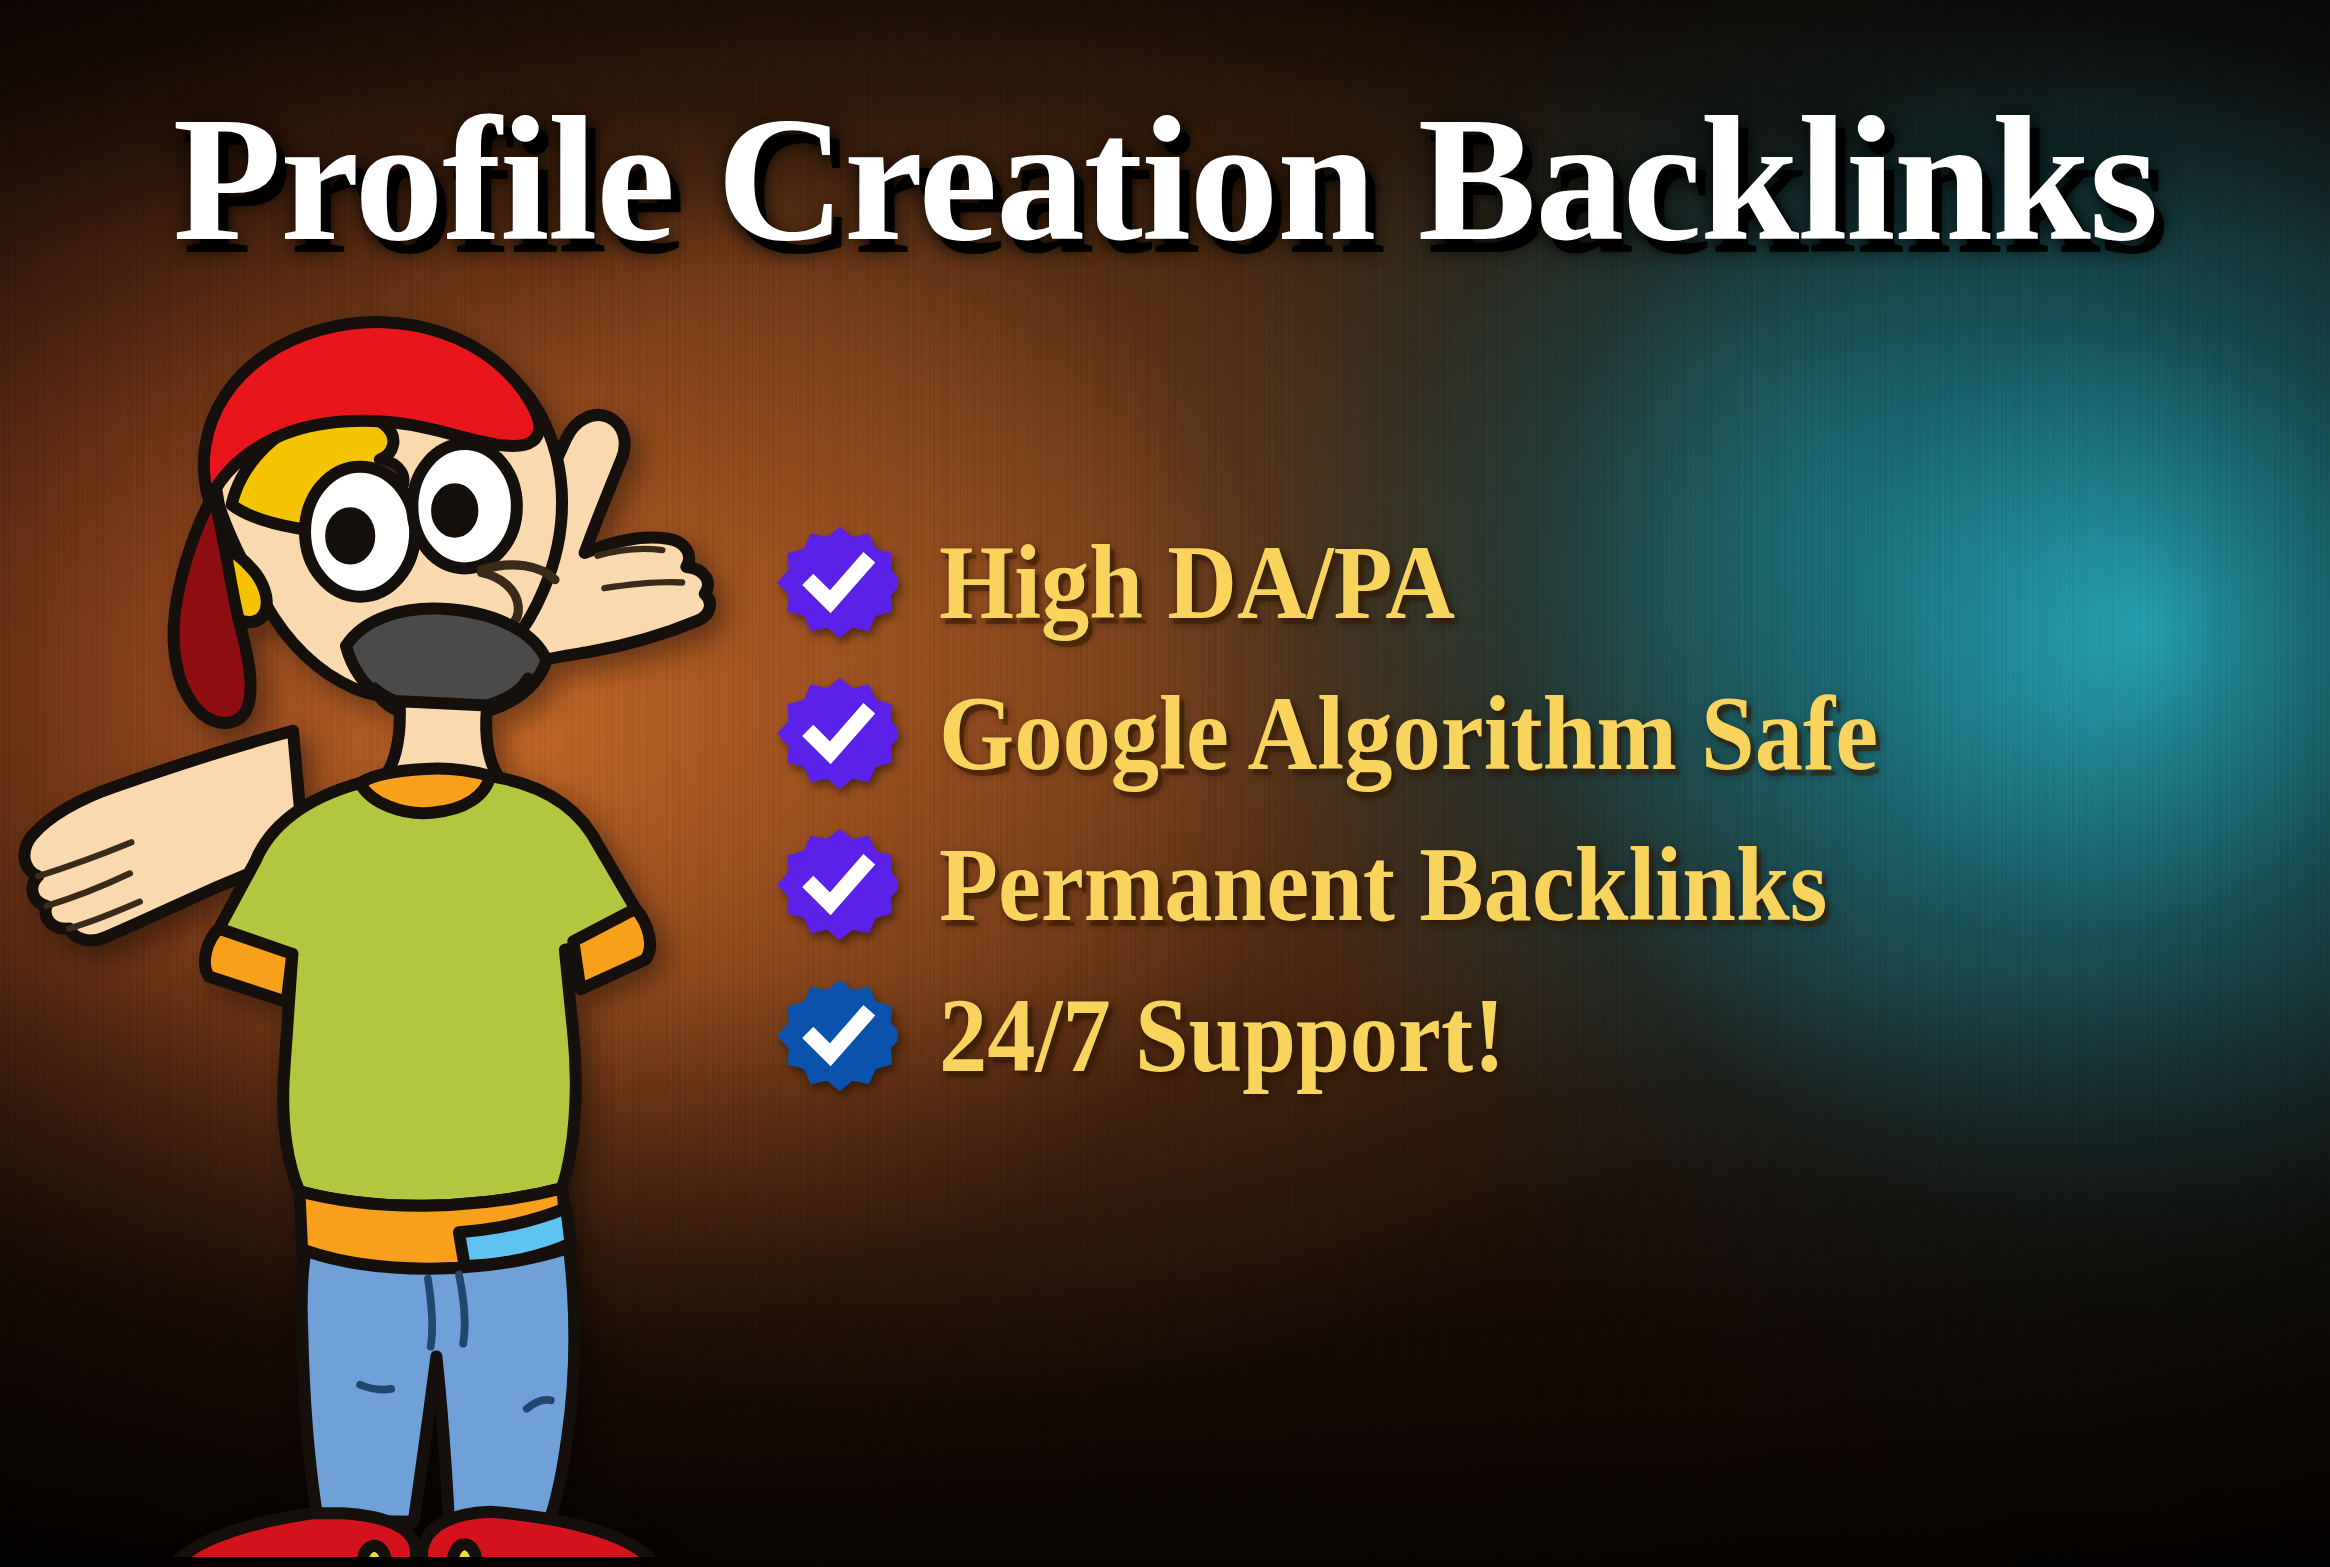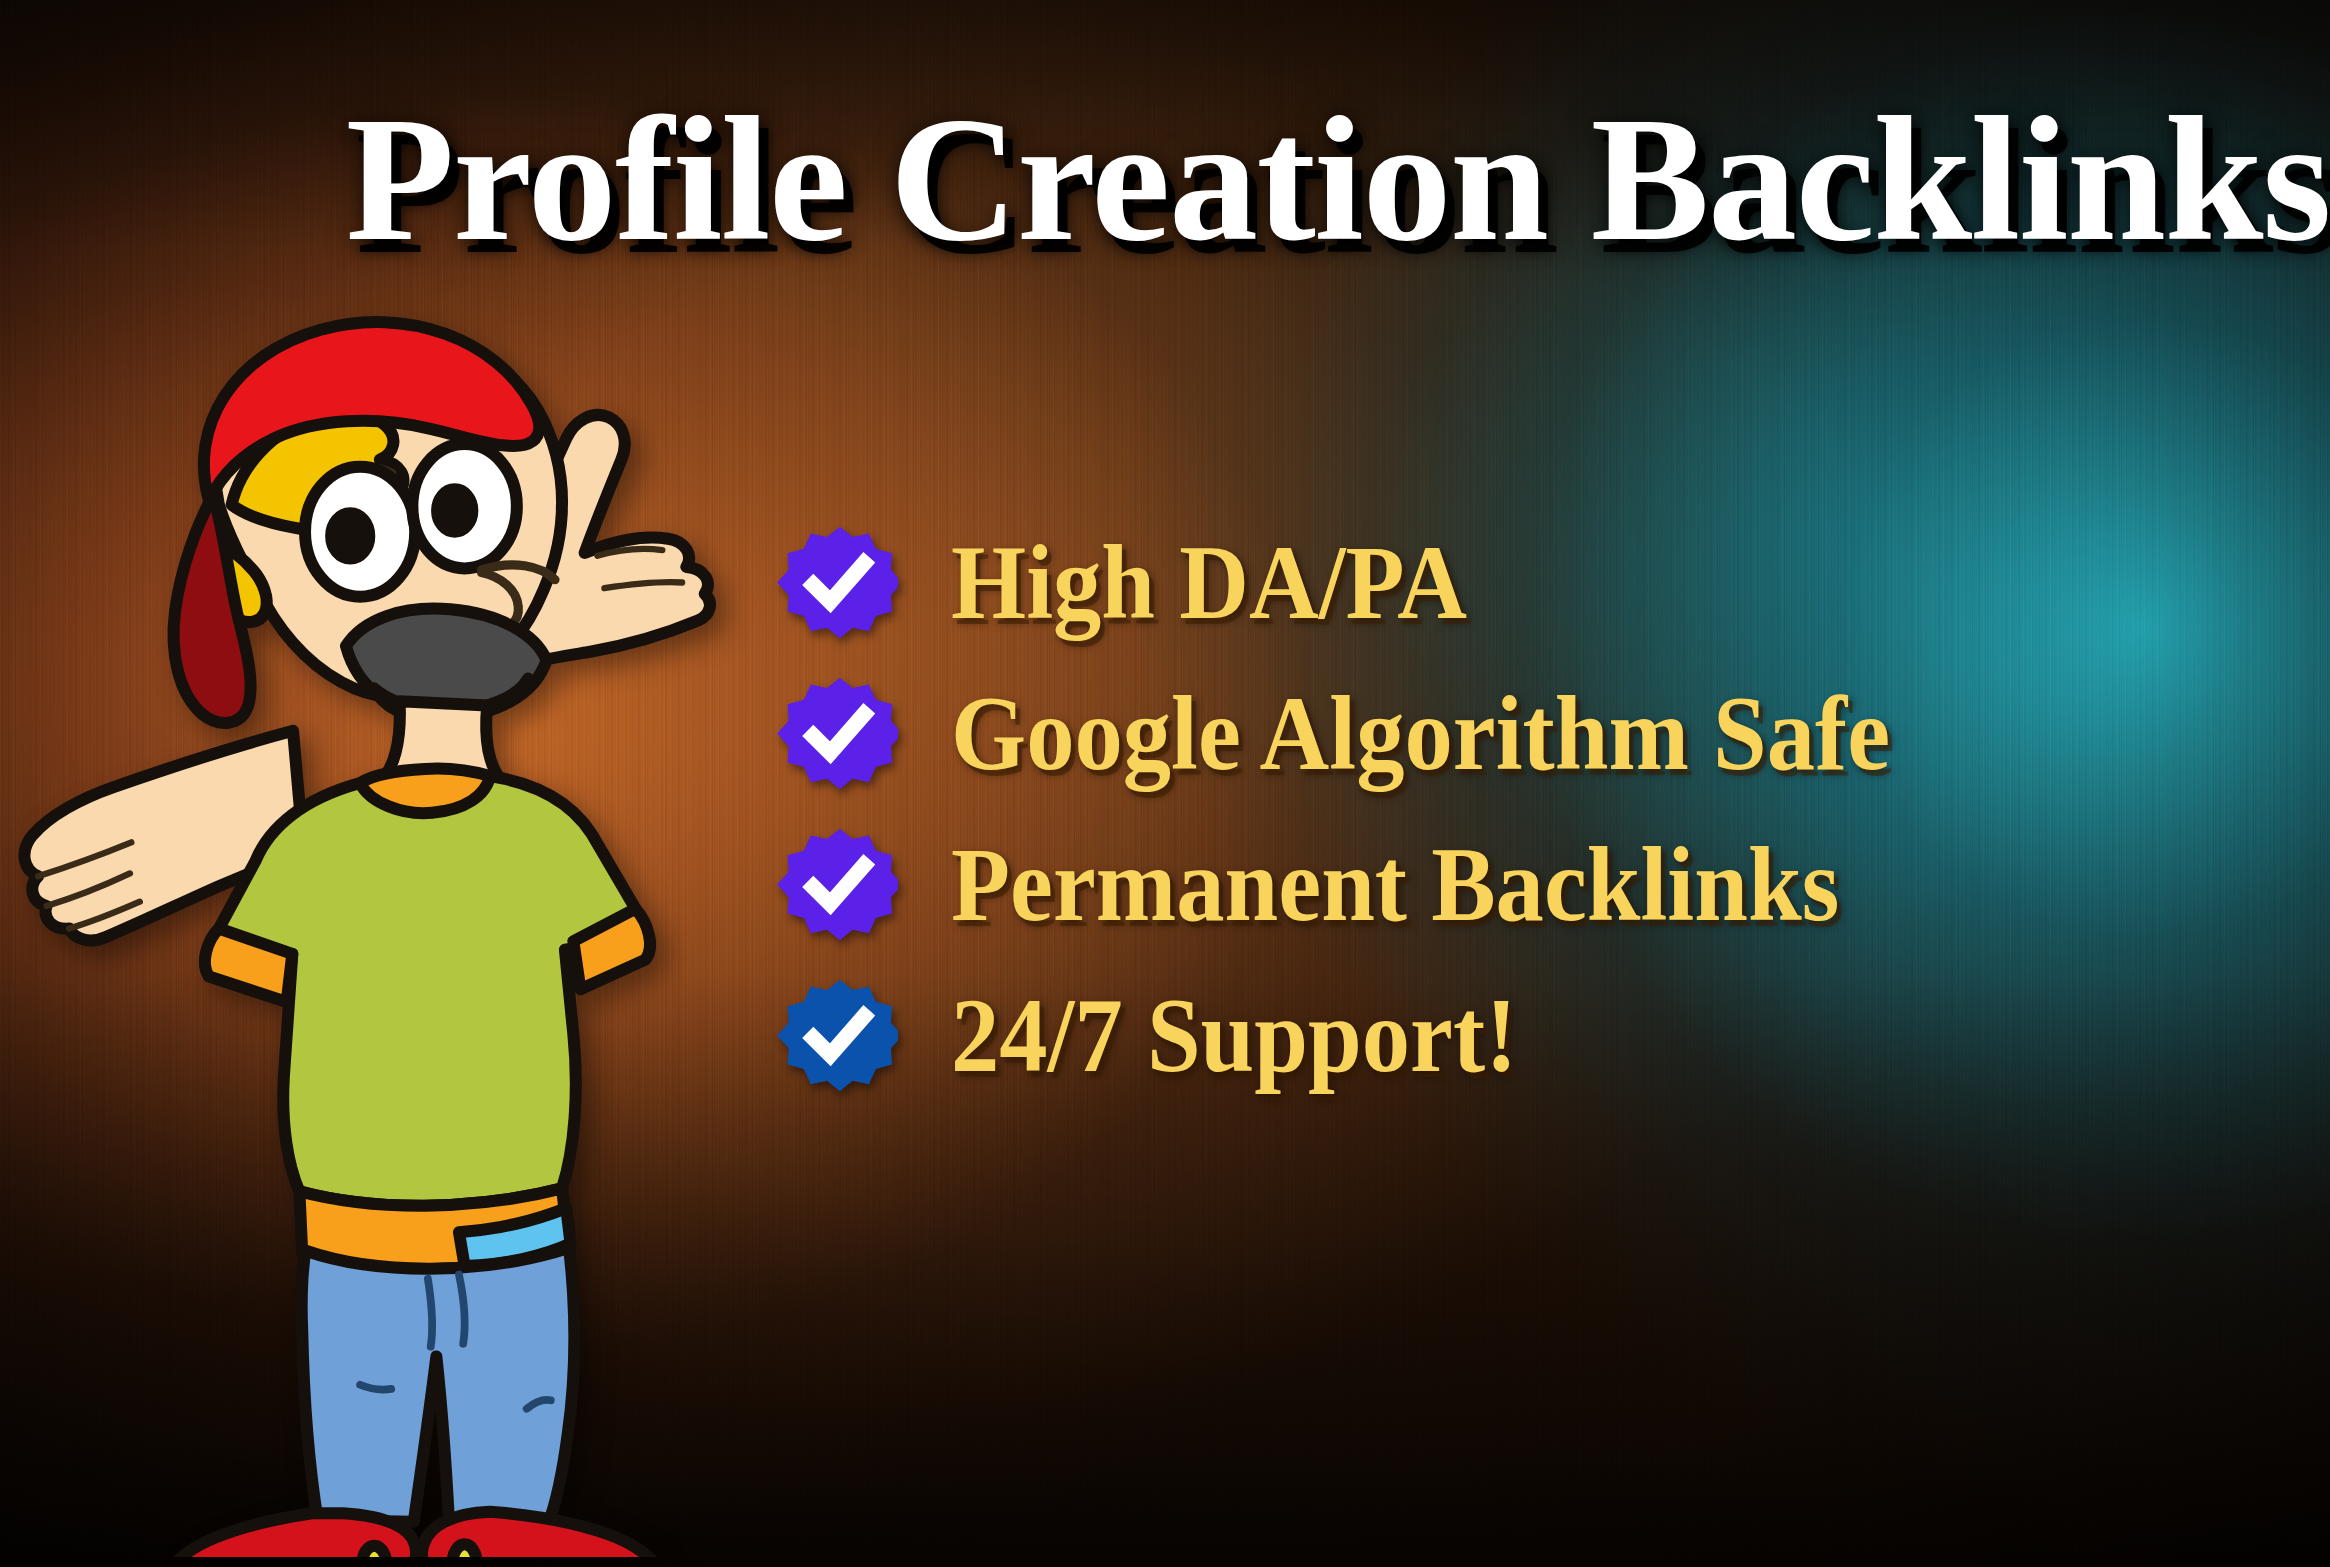--- a/index.html
+++ b/index.html
@@ -44,21 +44,21 @@
       rgba(0,0,0,0.055) 8.5px, rgba(0,0,0,0.055) 10px,
       rgba(255,255,255,0.000) 10px, rgba(255,255,255,0.000) 13.4px
     );
     mix-blend-mode:overlay;
     opacity:.95;
   }
 
   
   #title{
     position:absolute;left:0;right:0;top:90px;
-    text-align:right;
+    text-align:center;
     color:#ffffff;
     font-size:178px;
     font-weight:700;
     line-height:1;
     letter-spacing:-1.4px;
     white-space:nowrap;
     transform:scaleX(1.0);
     text-shadow:
        10px 12.7px 0px rgba(0,0,0,0.92),
        7px 10px 15.5px rgba(0,0,0,0.85),
@@ -68,21 +68,20 @@
   
   #features{
     position:absolute;
     left:777px;top:507px;
     width:1497px;
   }
   .feat{
     display:flex;
     align-items:center;
     height:151px;
-    gap:12px;
   }
   .badge{
     flex:0 0 auto;
     width:121px;height:121px;
     position:relative;
     margin-right:41px;
   }
   .badge svg{display:block;width:100%;height:100%;
     filter:drop-shadow(3.5px 5px 4.2px rgba(0,0,0,0.45));}
   .feat-label{

